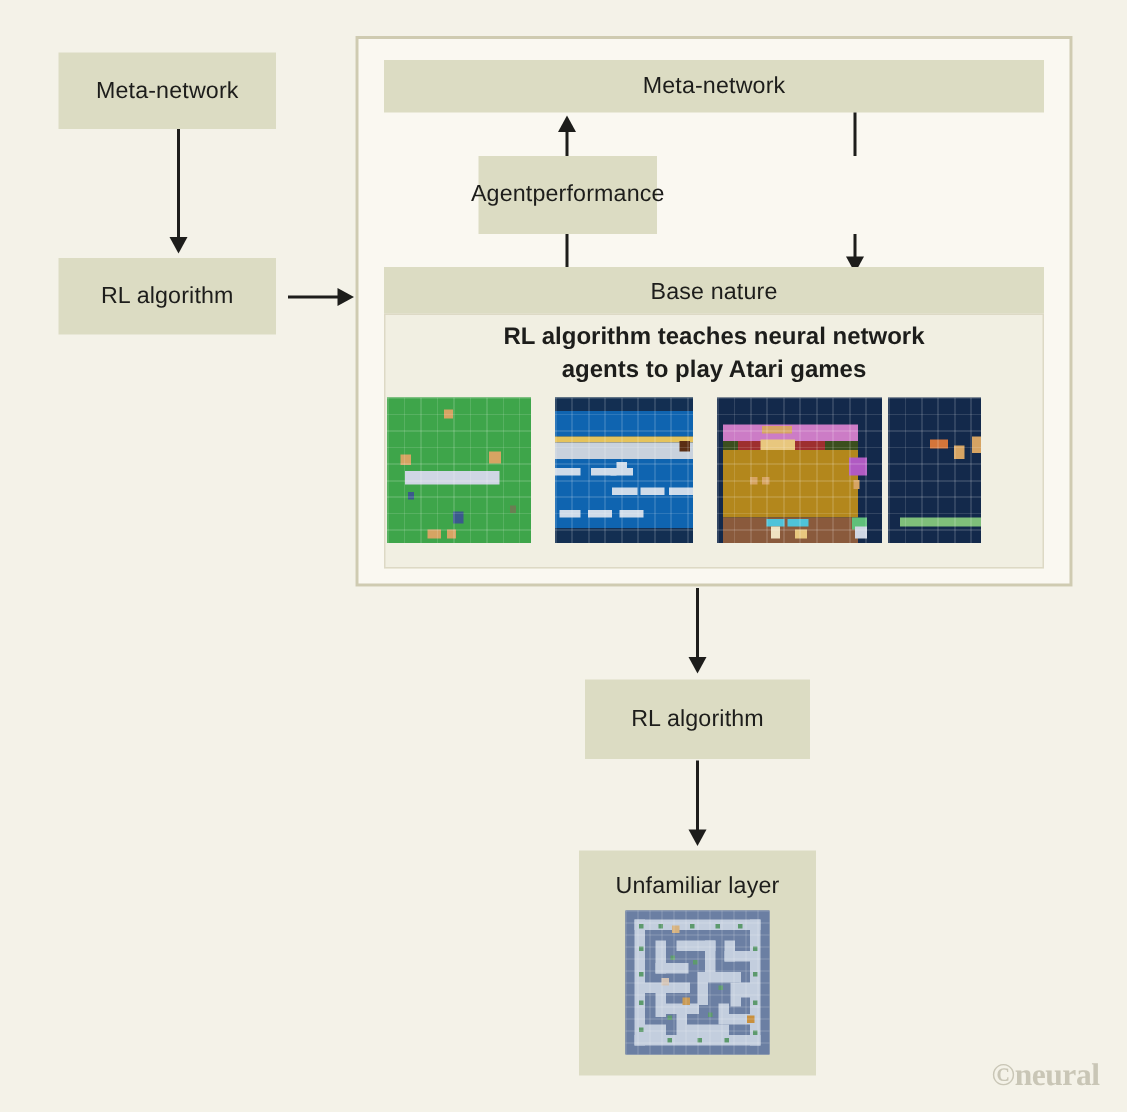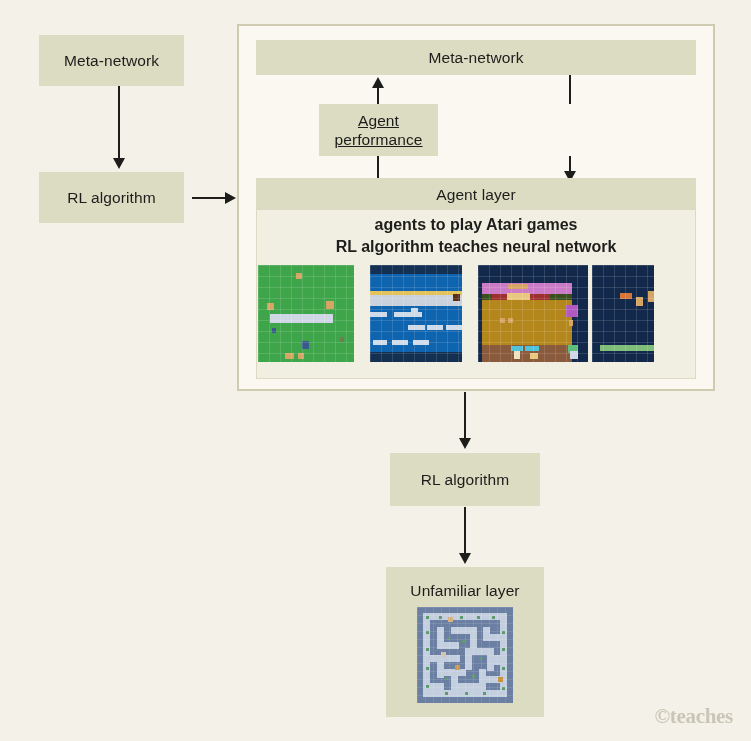--- a/index.html
+++ b/index.html
@@ -133,47 +133,47 @@
 
   <div class="box" id="box-meta-panel" style="left:256px; top:40px; width:440px; height:35px;">
     <span>Meta-network</span>
   </div>
 
   <div class="arrow" style="left:371px; top:75px; width:14px; height:29px;">
     <div class="arrow-line" style="left:6px; top:11px; width:2px; height:19px;"></div>
     <div class="arrow-head-up" style="left:1px; top:2px;"></div>
   </div>
 
-  <div class="box" id="box-agent-performance" style="left:319px; top:104px; width:119px; height:52px; flex-direction:column;text-decoration:underline;">
+  <div class="box" id="box-agent-performance" style="left:319px; top:104px; width:119px; height:52px; flex-direction:row;">
     <span>Agent</span>
     <span>performance</span>
   </div>
 
   <div class="arrow" style="left:371px; top:156px; width:14px; height:28px;">
     <div class="arrow-line" style="left:6px; top:0; width:2px; height:26px;"></div>
   </div>
 
   <div class="arrow" style="left:563px; top:75px; width:14px; height:30px;">
     <div class="arrow-line" style="left:6px; top:0; width:2px; height:29px;"></div>
   </div>
 
 
   <div class="arrow" style="left:563px; top:156px; width:14px; height:30px;">
     <div class="arrow-line" style="left:6px; top:0; width:2px; height:18px;"></div>
     <div class="arrow-head-down" style="left:1px; top:15px;"></div>
   </div>
 
   <div class="box" id="box-base-layer" style="left:256px; top:178px; width:440px; height:33px;">
-    <span>Agent layer</span>
+    <span>Base nature</span>
   </div>
 
   <div id="baselayer-body"></div>
   <div id="baselayer-caption">
+    <div>RL algorithm teaches neural network</div>
     <div>agents to play Atari games</div>
-    <div>RL algorithm teaches neural network</div>
   </div>
 
   <div class="game" id="game-pong" style="background:#3ea54a;">
     <div class="px" style="left:0;top:0;width:96px;height:97px;background:#3ea54a;"></div>
     <div class="px" style="left:38px;top:8px;width:6px;height:6px;background:#d6a463;"></div>
     <div class="px" style="left:9px;top:38px;width:7px;height:7px;background:#d6a463;"></div>
     <div class="px" style="left:68px;top:36px;width:8px;height:8px;background:#d6a463;"></div>
     <div class="px" style="left:12px;top:49px;width:63px;height:9px;background:#cfd6e4;"></div>
     <div class="px" style="left:14px;top:63px;width:4px;height:5px;background:#3a5a8c;"></div>
     <div class="px" style="left:44px;top:76px;width:7px;height:8px;background:#3a5a8c;"></div>
@@ -304,15 +304,15 @@
     <div class="px" style="left:66px;top:85px;width:3px;height:3px;background:#5d9a6d;"></div>
     <div class="px" style="left:30px;top:30px;width:3px;height:3px;background:#5d9a6d;"></div>
     <div class="px" style="left:45px;top:33px;width:3px;height:3px;background:#5d9a6d;"></div>
     <div class="px" style="left:62px;top:50px;width:3px;height:3px;background:#5d9a6d;"></div>
     <div class="px" style="left:28px;top:70px;width:3px;height:3px;background:#5d9a6d;"></div>
     <div class="px" style="left:55px;top:68px;width:3px;height:3px;background:#5d9a6d;"></div>
 
     <div class="gridlines"></div>
   </div>
 
-  <div id="nature-logo">©teaches</div>
+  <div id="nature-logo">©neural</div>
 
 </div>
 
 </body></html>

